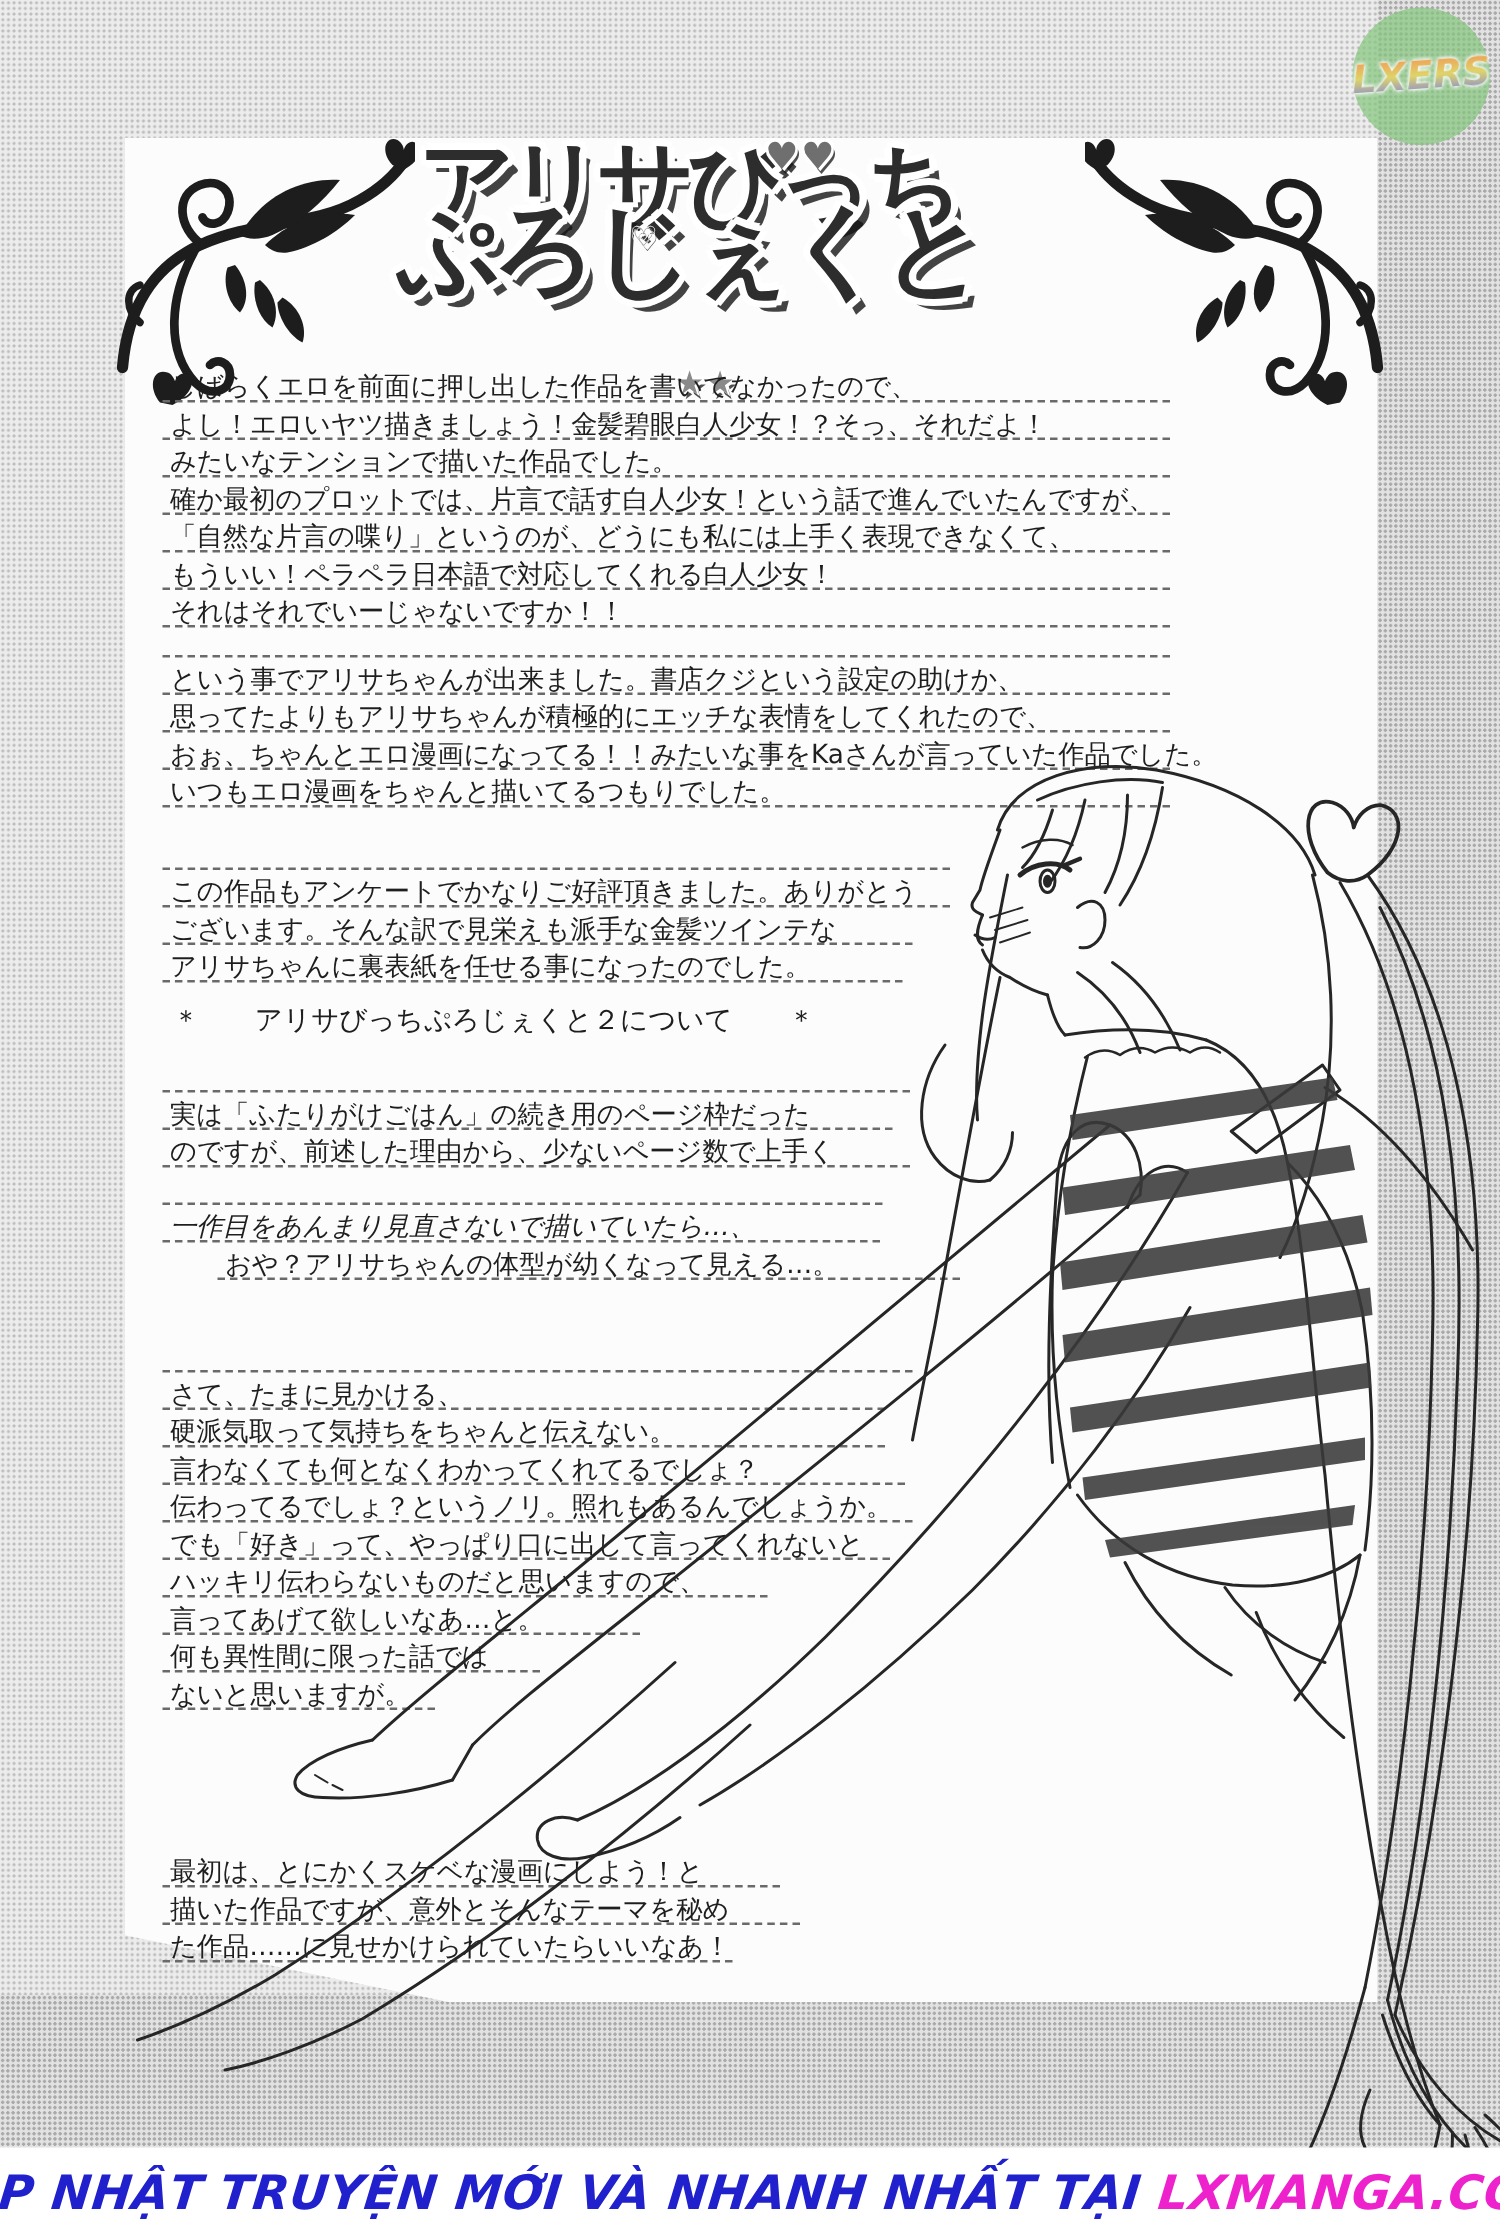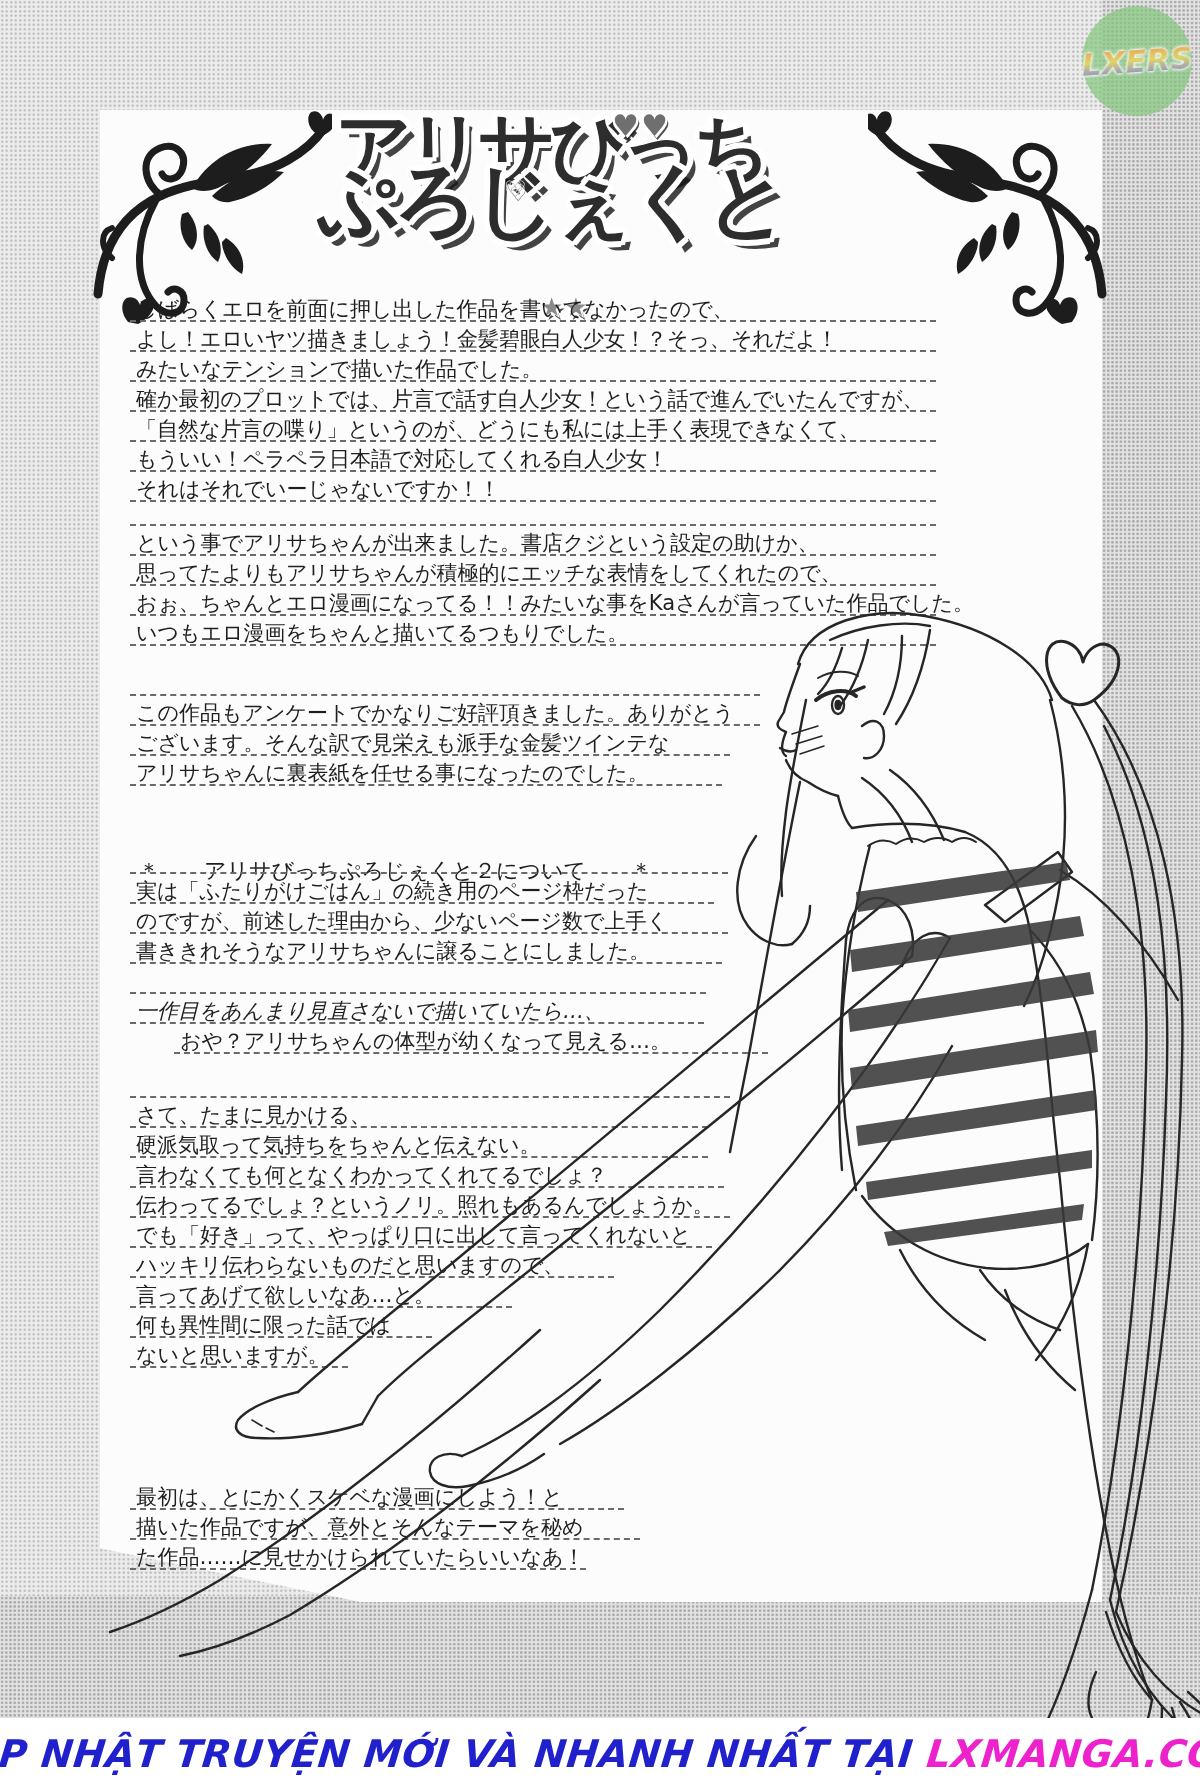--- a/index.html
+++ b/index.html
@@ -53,21 +53,21 @@
   }
   
   .para{position:absolute;left:130px;z-index:4;}
   .para.rule-top{border-top:2px dashed #6a6a6a;}
   .tline{
     height:30px;box-sizing:border-box;border-bottom:2px dashed #6a6a6a;
     font-size:21px;color:#1e1e1e;white-space:nowrap;overflow:visible;
     padding:3px 0 0 6px;letter-spacing:0;
   }
   #heading{
-    position:absolute;left:130px;top:856px;width:530px;z-index:4;text-align:center;
+    position:absolute;left:130px;top:801px;width:530px;z-index:4;text-align:center;
     font-size:22px;color:#1e1e1e;white-space:nowrap;
   }
   
   #figure{position:absolute;left:0;top:0;z-index:5;pointer-events:none;}
   
   #footer{
     position:absolute;left:0;top:1718px;width:1200px;height:71px;background:#ffffff;z-index:10;
     display:flex;align-items:center;justify-content:center;
   }
   #footer .banner{
@@ -134,21 +134,20 @@
   </div>
 <div class="para rule-top" style="top:694px;width:630px">
     <div class="tline" style="width: 630px;">この作品もアンケートでかなりご好評頂きました。ありがとう</div>
     <div class="tline" style="width: 600px;">ございます。そんな訳で見栄えも派手な金髪ツインテな</div>
     <div class="tline" style="width: 592px;">アリサちゃんに裏表紙を任せる事になったのでした。</div>
   </div>
 <div id="heading">＊　　アリサびっちぷろじぇくと２について　　＊</div>
 <div class="para rule-top" style="top:872px;width:598px">
     <div class="tline" style="width: 584px;">実は「ふたりがけごはん」の続き用のページ枠だった</div>
     <div class="tline" style="width: 598px;">のですが、前述した理由から、少ないページ数で上手く</div>
-    <div class="tline" style="width: 592px;">書ききれそうなアリサちゃんに譲ることにしました。</div>
     <div class="tline" style="width: 576px;"></div>
     <div class="tline" style="width: 574px; font-style: italic;">一作目をあんまり見直さないで描いていたら…、</div>
     <div class="tline" style="width: 594px; margin-left: 44px;">おや？アリサちゃんの体型が幼くなって見える…。</div>
   </div>
 <div class="para rule-top" style="top:1096px;width:600px">
     <div class="tline" style="width: 578px;">さて、たまに見かける、</div>
     <div class="tline" style="width: 578px;">硬派気取って気持ちをちゃんと伝えない。</div>
     <div class="tline" style="width: 594px;">言わなくても何となくわかってくれてるでしょ？</div>
     <div class="tline" style="width: 600px;">伝わってるでしょ？というノリ。照れもあるんでしょうか。</div>
     <div class="tline" style="width: 582px;">でも「好き」って、やっぱり口に出して言ってくれないと</div>

